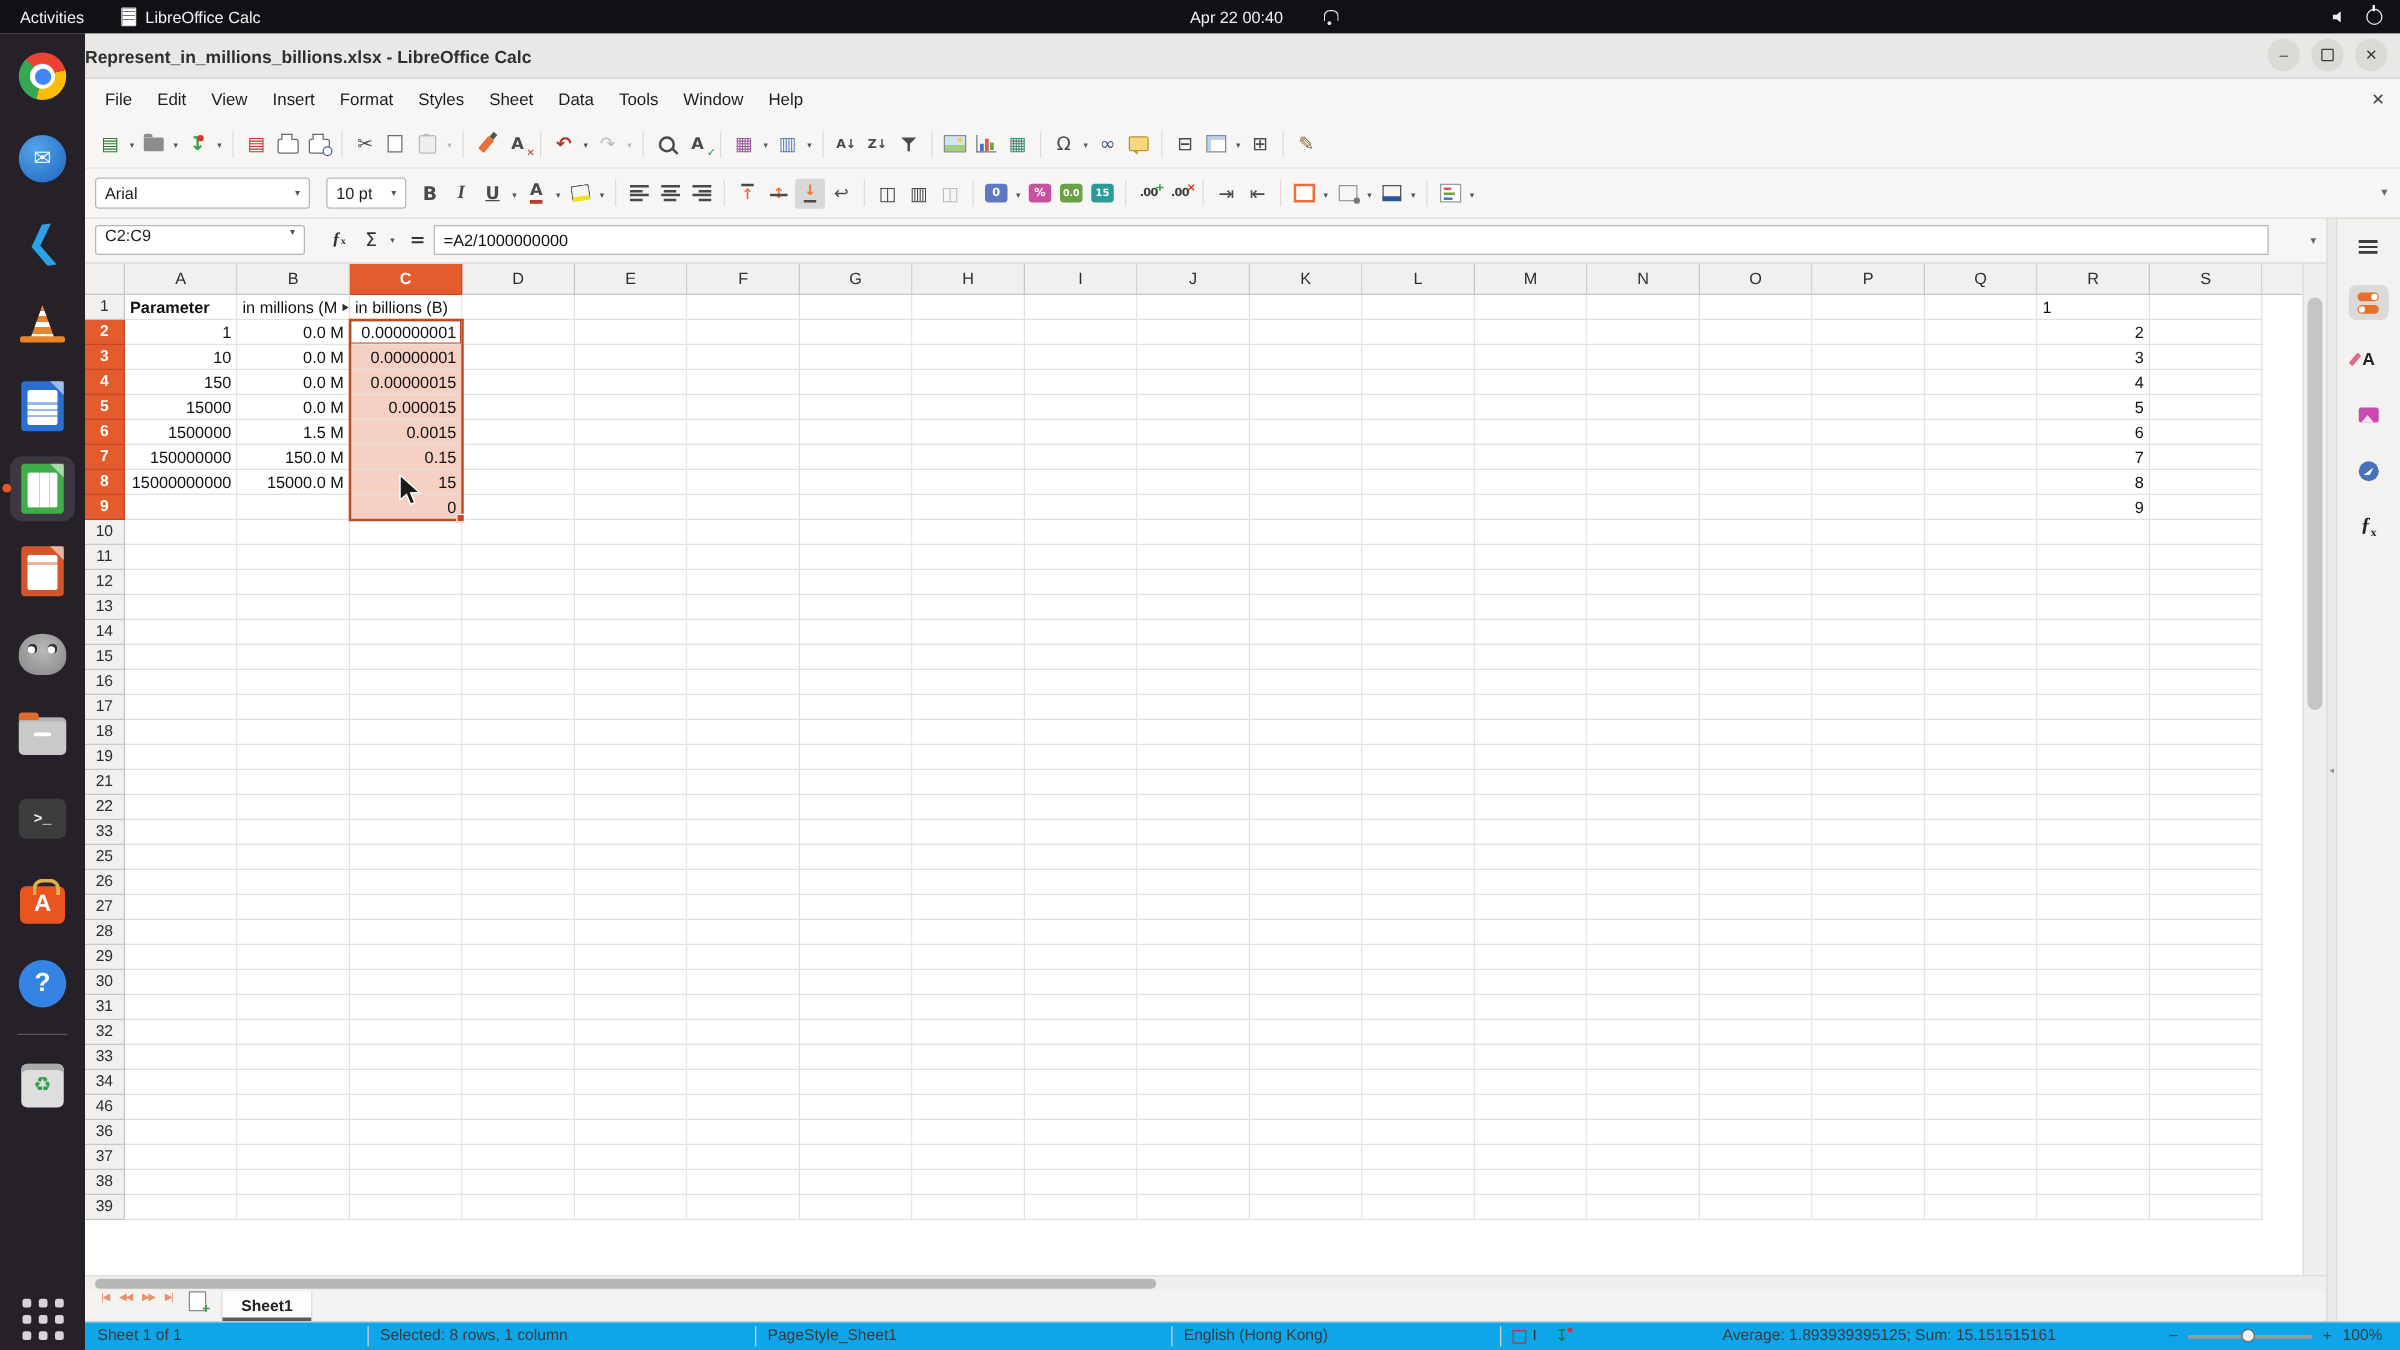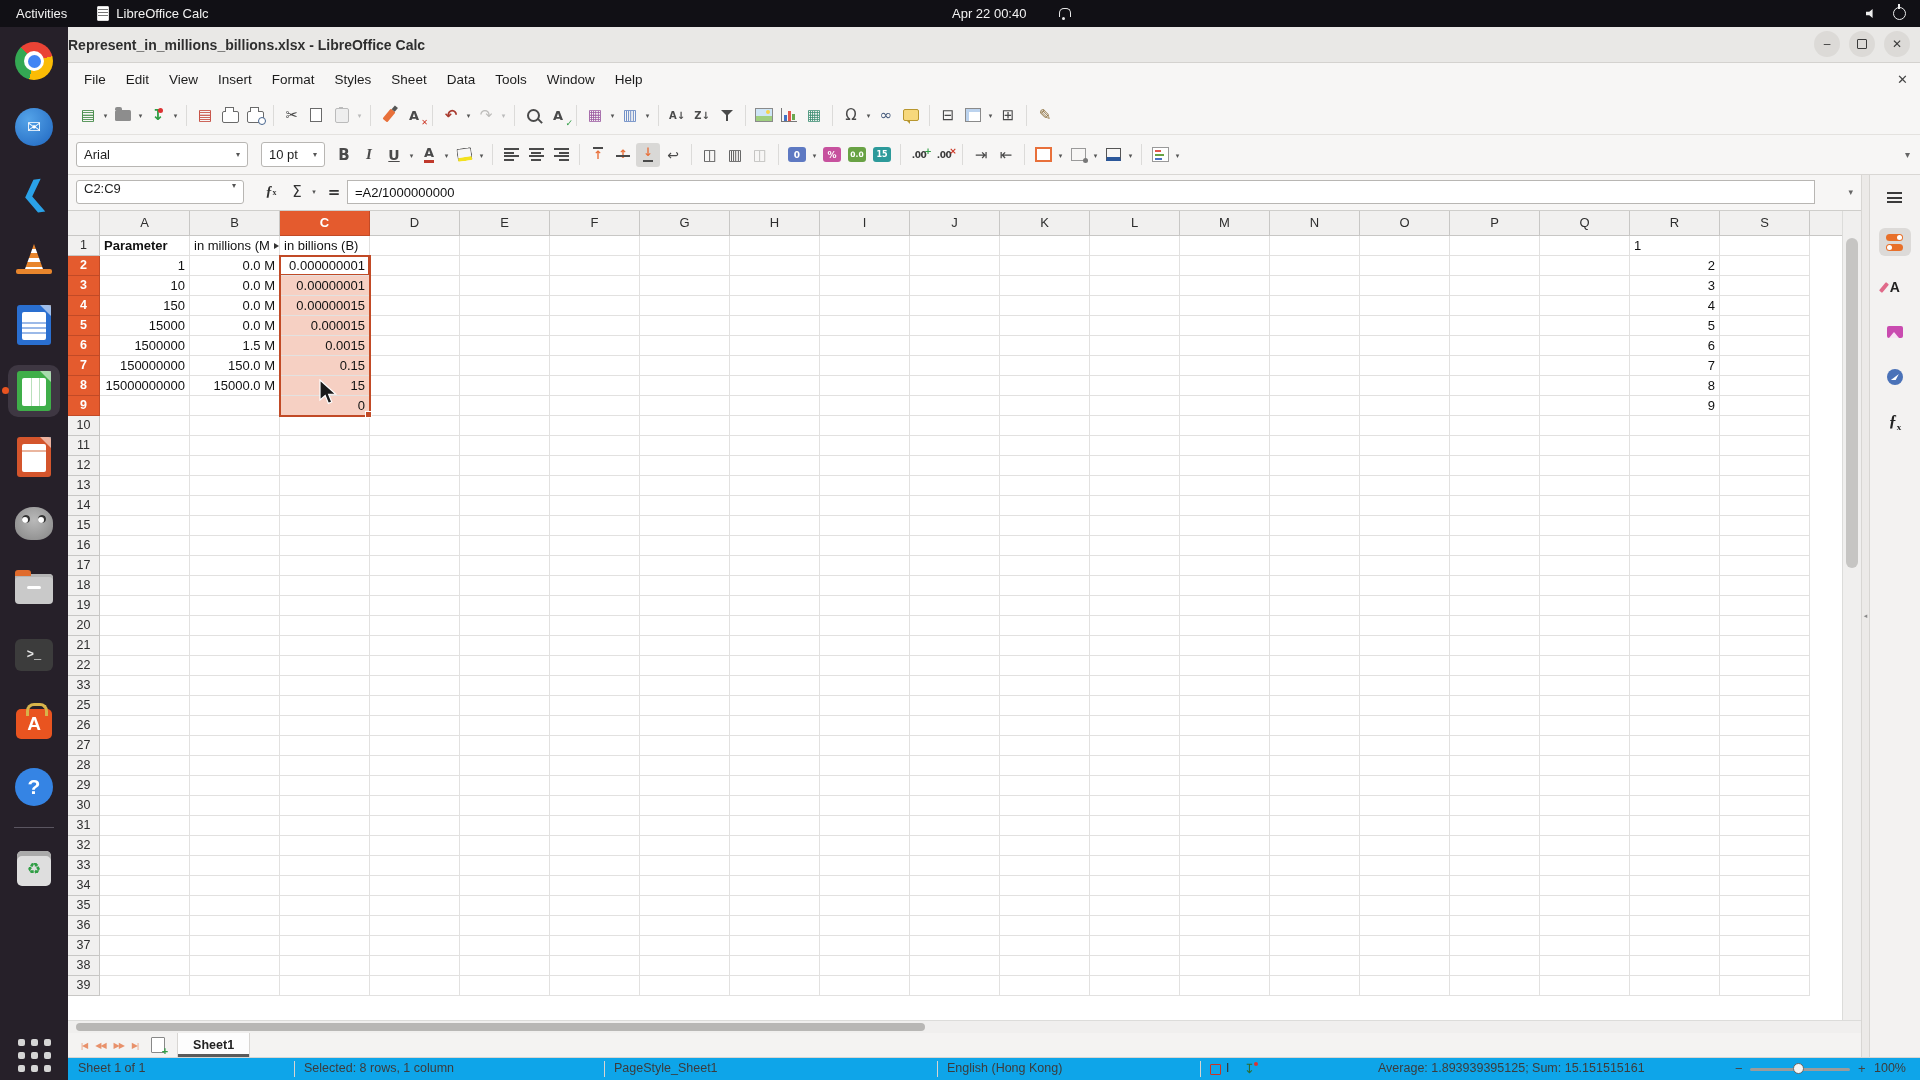--- a/index.html
+++ b/index.html
@@ -165,21 +165,21 @@
   .cell.clipped{position:relative;padding-right:0}
   .cell.clipped::after{content:"";position:absolute;right:0;top:7px;border-left:5px solid #333;border-top:3.5px solid transparent;border-bottom:3.5px solid transparent}
   .range-border{position:absolute;left:211px;top:44px;width:92px;height:162px;border:2px solid #c14a26;box-sizing:border-box;pointer-events:none}
   .fill-handle{position:absolute;left:297px;top:200px;width:7px;height:7px;background:#c14a26;border:1px solid #fff;box-sizing:border-box}
   .cursor{position:absolute;left:250px;top:168px}
   .vscroll{width:18px;background:#f0efee;border-left:1px solid #dcdcda;position:relative}
   .vthumb{position:absolute;left:3px;right:3px;top:27px;height:330px;background:#c6c5c3;border-radius:7px}
   .hscroll{height:12px;background:#f0efee;border-top:1px solid #dcdcda;position:relative}
   .hthumb{position:absolute;top:2px;height:8px;left:8px;width:849px;background:#b8b7b5;border-radius:4px}
   
-  .tabbar{height:24px;background:#f4f3f2;display:flex;align-items:center;padding-left:10px;gap:2px}
+  .tabbar{height:24px;background:#f4f3f2;display:flex;align-items:flex-start;padding-left:10px;gap:2px}
   .snav{font-size:8px;color:#e8916b;padding:0 3px;letter-spacing:-1px}
   .addsheet{width:12px;height:14px;border:1.2px solid #888;border-radius:1px;background:#fff;position:relative;margin:0 10px 0 8px}
   .addsheet::after{content:"+";position:absolute;right:-4px;bottom:-5px;color:#2f9e44;font-size:11px;font-weight:700}
   .stab{height:24px;background:#fdfdfd;display:flex;align-items:center;padding:0 15px;font-size:12.5px;font-weight:700;color:#222;border-right:1px solid #d8d6d3;border-left:1px solid #d8d6d3;position:relative;box-sizing:border-box}
   .stab::after{content:"";position:absolute;left:0;right:0;bottom:0;height:3px;background:#5a5a5a}
   
   .sbwrap{width:59px;display:flex}
   .grip{width:7px;background:#eceae8;border-left:1px solid #d8d6d3;border-right:1px solid #d8d6d3;display:flex;align-items:center;justify-content:center;font-size:7px;color:#8a8a8a}
   .sidebar{width:52px;background:#f3f2f1;display:flex;flex-direction:column;align-items:center;padding-top:8px;gap:17px}
   .sb-item{width:32px;height:28px;display:flex;align-items:center;justify-content:center;border-radius:6px}
@@ -956,42 +956,20 @@
                   <div class="cell"></div>
                   <div class="cell"></div>
                   <div class="cell"></div>
                   <div class="cell"></div>
                   <div class="cell"></div>
                   <div class="cell"></div>
                   <div class="cell"></div>
                   <div class="cell"></div>
                 </div>
                 <div class="g-row">
-                  <div class="cell-h row-h">20</div>
-                  <div class="cell"></div>
-                  <div class="cell"></div>
-                  <div class="cell"></div>
-                  <div class="cell"></div>
-                  <div class="cell"></div>
-                  <div class="cell"></div>
-                  <div class="cell"></div>
-                  <div class="cell"></div>
-                  <div class="cell"></div>
-                  <div class="cell"></div>
-                  <div class="cell"></div>
-                  <div class="cell"></div>
-                  <div class="cell"></div>
-                  <div class="cell"></div>
-                  <div class="cell"></div>
-                  <div class="cell"></div>
-                  <div class="cell"></div>
-                  <div class="cell"></div>
-                  <div class="cell"></div>
-                </div>
-                <div class="g-row">
                   <div class="cell-h row-h">21</div>
                   <div class="cell"></div>
                   <div class="cell"></div>
                   <div class="cell"></div>
                   <div class="cell"></div>
                   <div class="cell"></div>
                   <div class="cell"></div>
                   <div class="cell"></div>
                   <div class="cell"></div>
                   <div class="cell"></div>
@@ -1264,21 +1242,21 @@
                   <div class="cell"></div>
                   <div class="cell"></div>
                   <div class="cell"></div>
                   <div class="cell"></div>
                   <div class="cell"></div>
                   <div class="cell"></div>
                   <div class="cell"></div>
                   <div class="cell"></div>
                 </div>
                 <div class="g-row">
-                  <div class="cell-h row-h">35</div>
+                  <div class="cell-h row-h">46</div>
                   <div class="cell"></div>
                   <div class="cell"></div>
                   <div class="cell"></div>
                   <div class="cell"></div>
                   <div class="cell"></div>
                   <div class="cell"></div>
                   <div class="cell"></div>
                   <div class="cell"></div>
                   <div class="cell"></div>
                   <div class="cell"></div>

